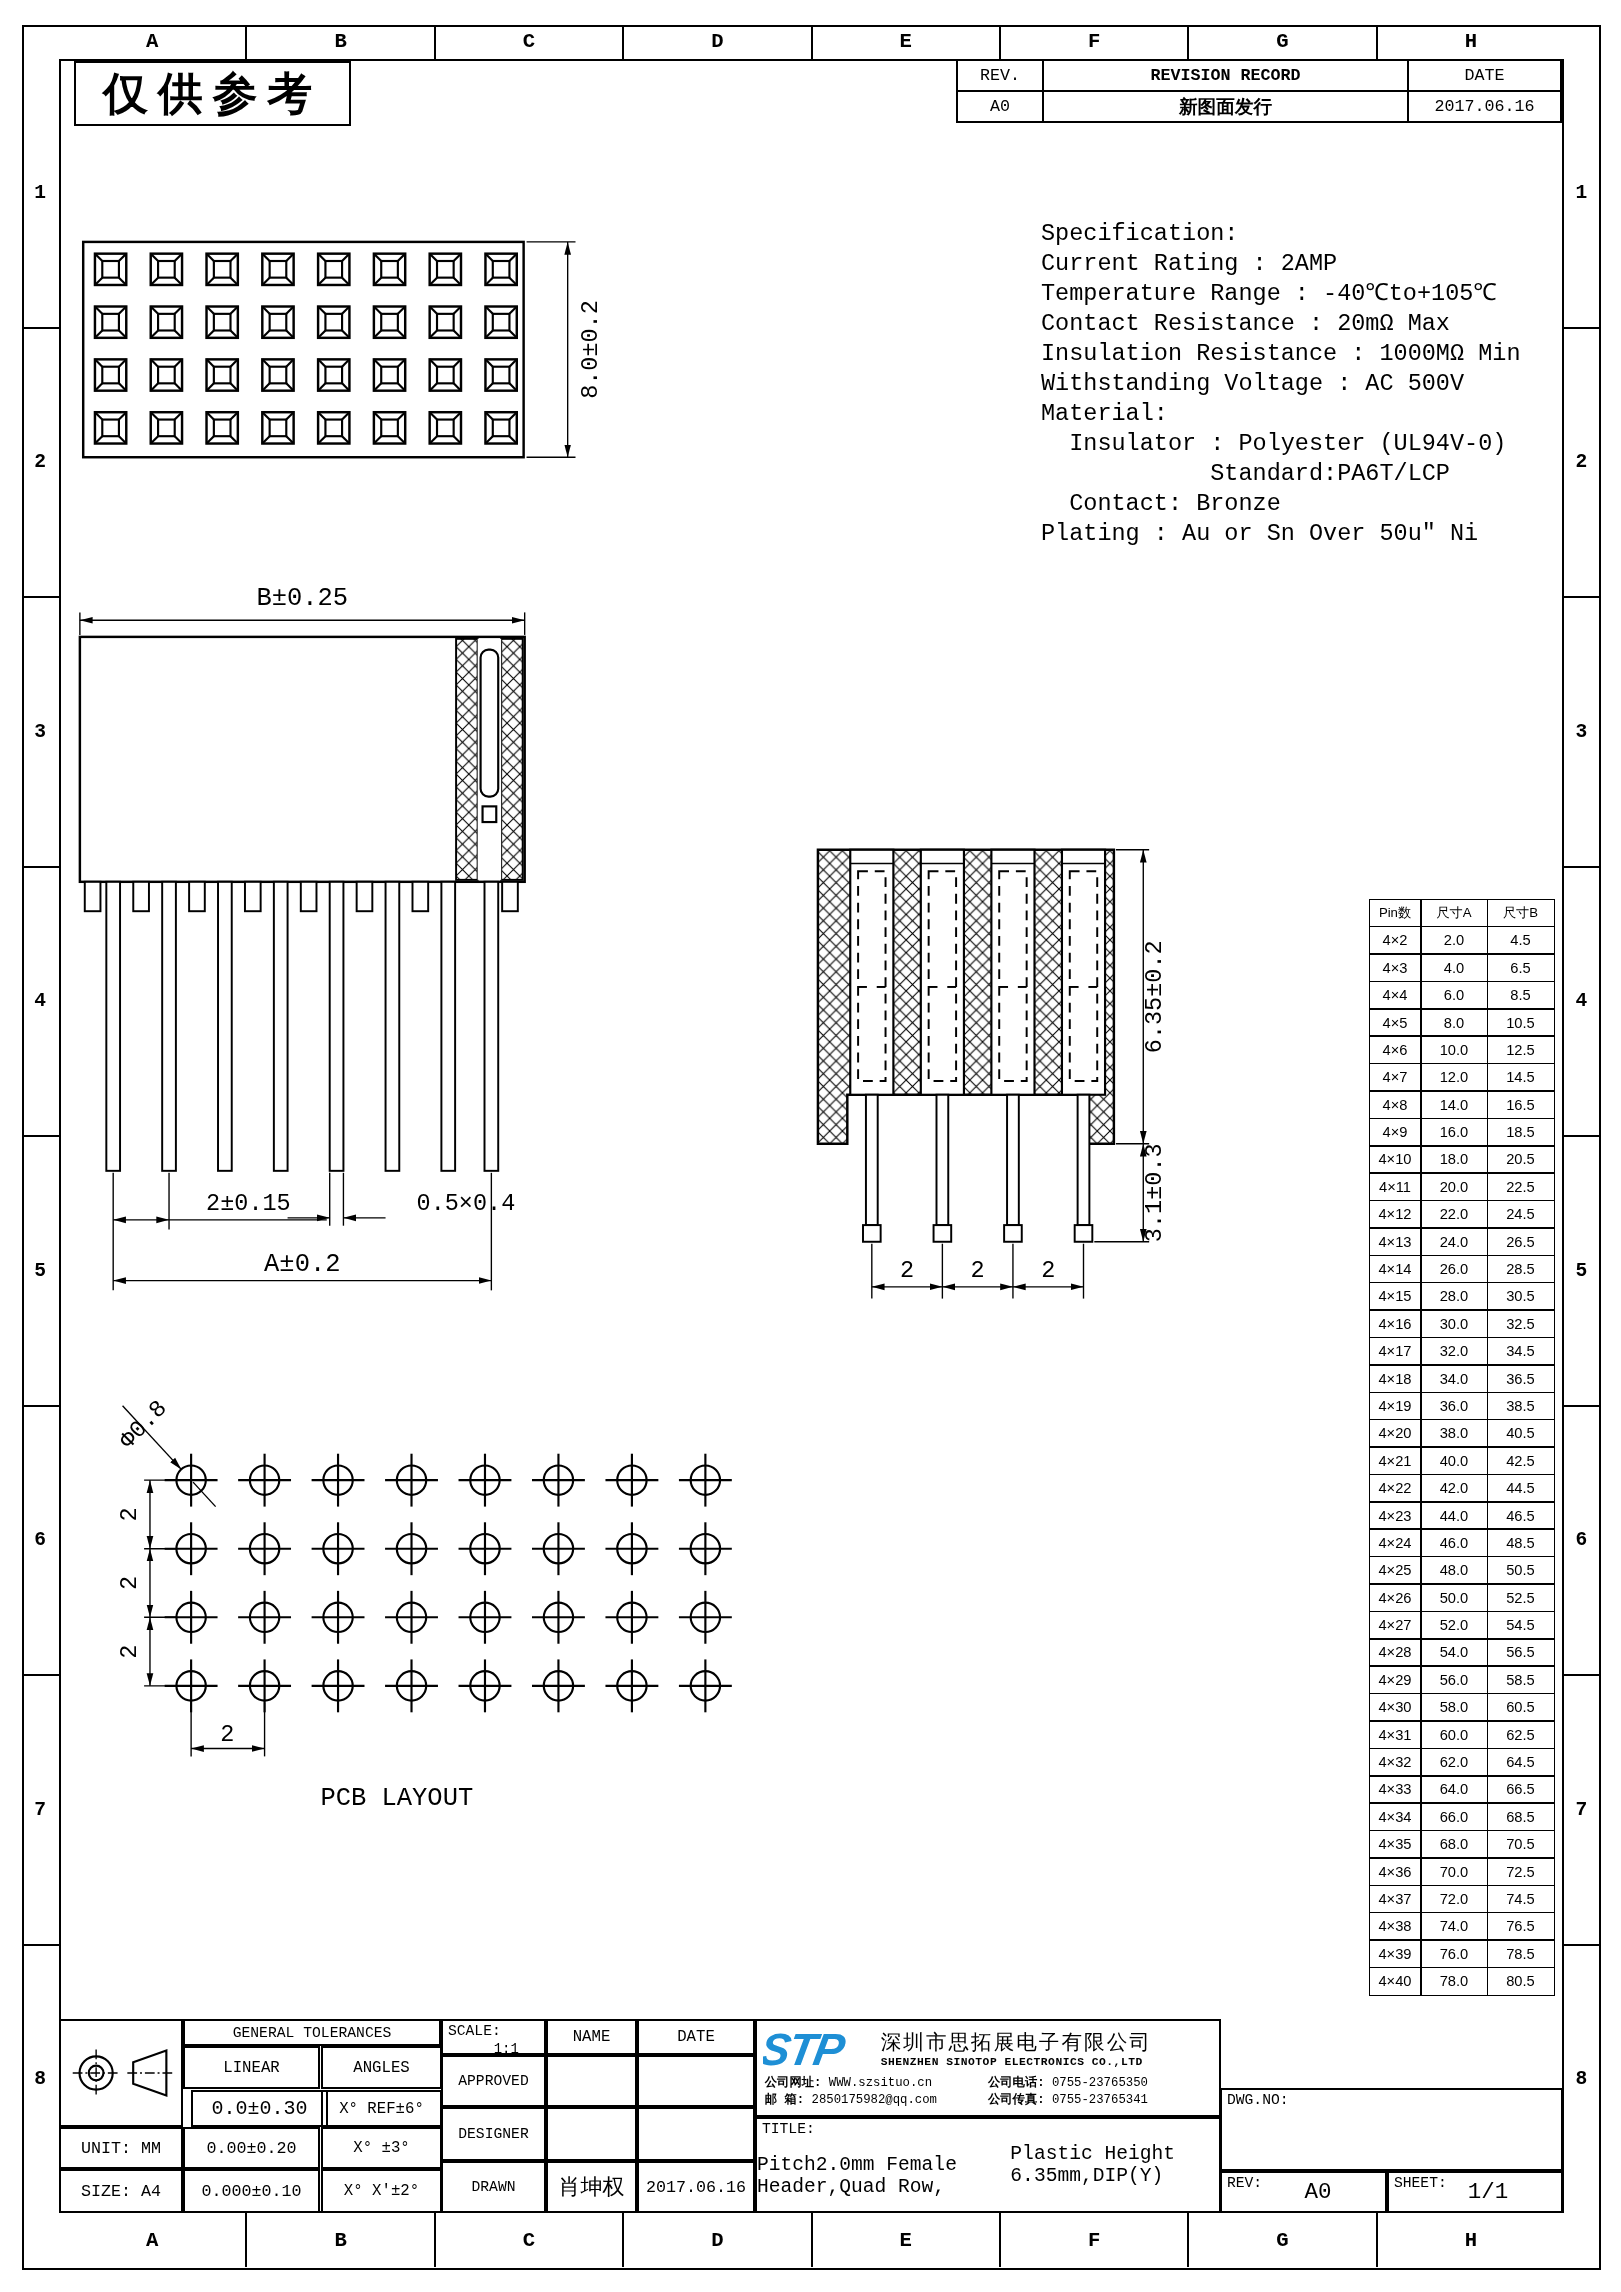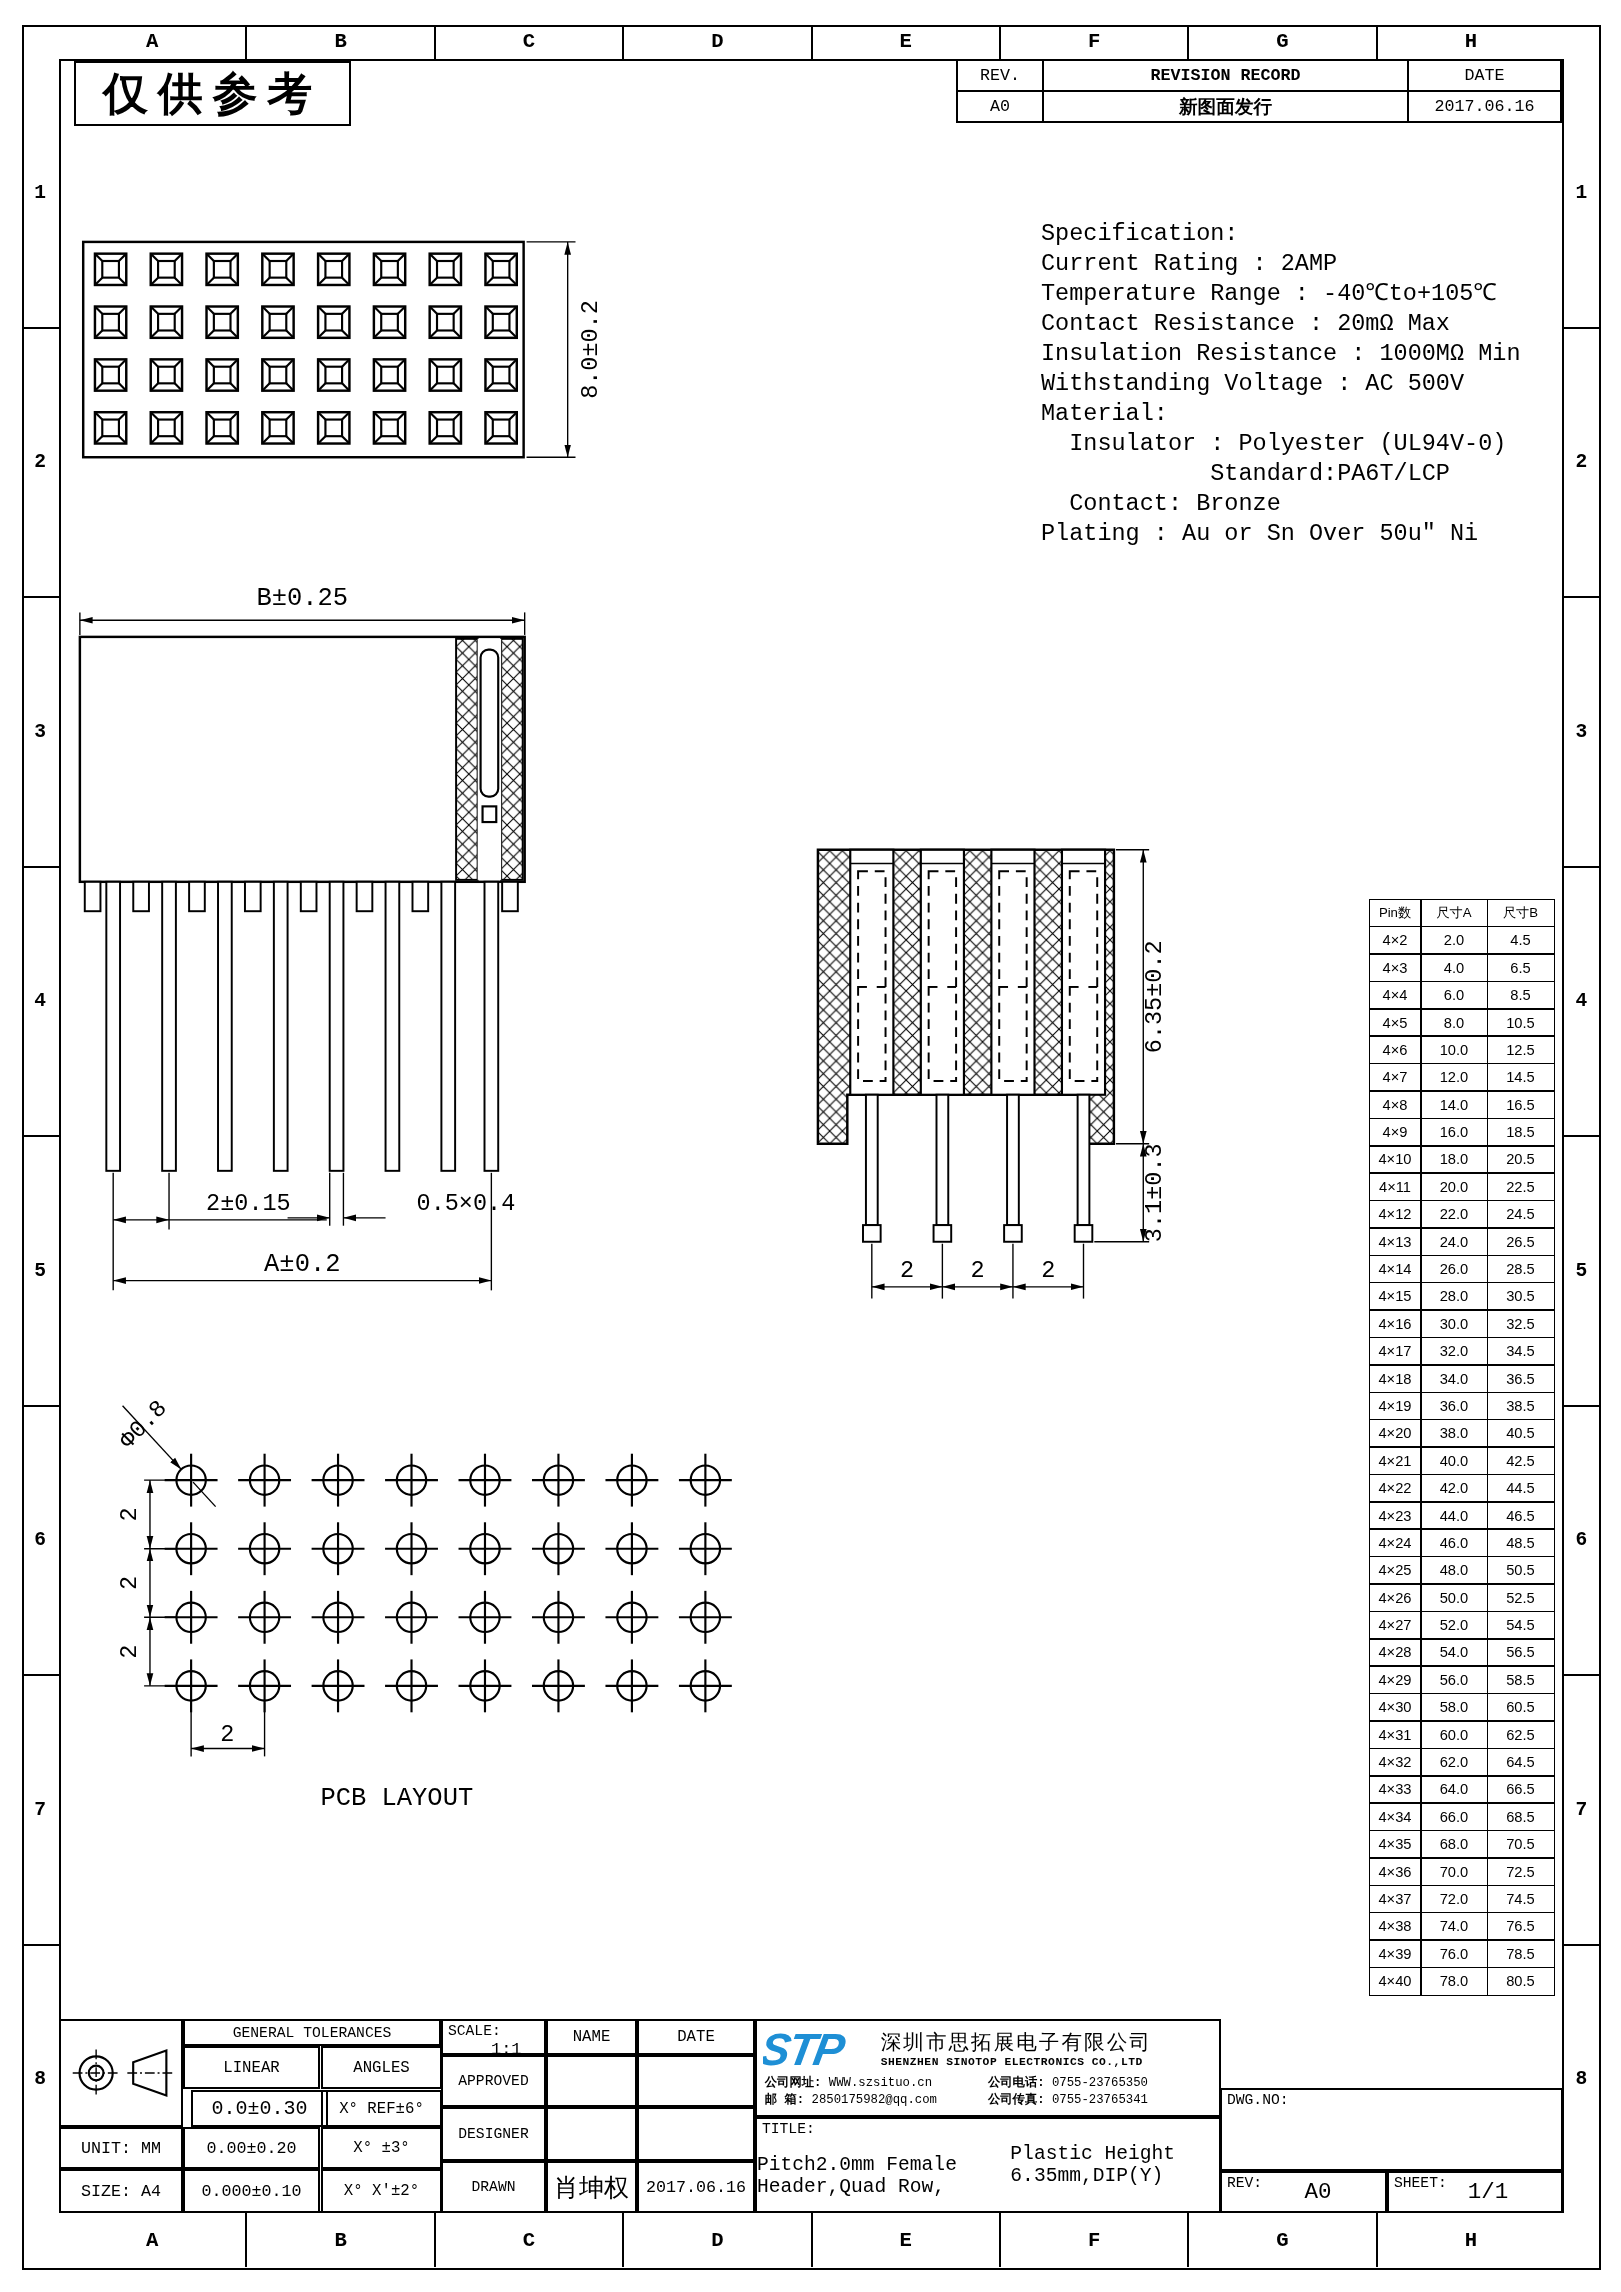--- a/index.html
+++ b/index.html
@@ -824,29 +824,29 @@
     <div class="tc" style="left:262px;top:27.4px;width:121px;height:43px">ANGLES</div>
     <div class="tc" style="left:132px;top:71px;width:137px;height:37px;font-size:20px">0.0±0.30</div>
     <div class="tc" style="left:262px;top:71px;width:121px;height:37px">X° REF±6°</div>
     <div class="tc" style="left:124px;top:108px;width:137px;height:42px;font-size:16.7px">0.00±0.20</div>
     <div class="tc" style="left:262px;top:108px;width:121px;height:42px">X° ±3°</div>
     <div class="tc" style="left:124px;top:150px;width:137px;height:44px;font-size:16.7px">0.000±0.10</div>
     <div class="tc" style="left:262px;top:150px;width:121px;height:44px">X° X'±2°</div>
 
     <div class="tc" style="left:382px;top:0;width:105px;height:36px">
       <span class="corner">SCALE:</span>
-      <span style="margin-top:24px;margin-left:25.5px;font-size:17px">1:1</span>
+      <span style="margin-top:24px;margin-left:25.5px;font-size:14px">1:1</span>
     </div>
     <div class="tc" style="left:382px;top:36px;width:105px;height:52px;font-size:14.7px">APPROVED</div>
     <div class="tc" style="left:382px;top:88px;width:105px;height:54px;font-size:14.7px">DESIGNER</div>
     <div class="tc" style="left:382px;top:142px;width:105px;height:52px;font-size:14.7px">DRAWN</div>
     <div class="tc" style="left:487px;top:0;width:91px;height:36px">NAME</div>
     <div class="tc" style="left:487px;top:36px;width:91px;height:52px"></div>
     <div class="tc" style="left:487px;top:88px;width:91px;height:54px"></div>
-    <div class="tc" style="left:487px;top:142px;width:91px;height:52px;font-size:25px;font-family:'Liberation Serif',serif">肖坤权</div>
+    <div class="tc" style="left:487px;top:142px;width:91px;height:52px;font-size:22px;font-family:'Liberation Serif',serif">肖坤权</div>
     <div class="tc" style="left:578px;top:0;width:118px;height:36px">DATE</div>
     <div class="tc" style="left:578px;top:36px;width:118px;height:52px"></div>
     <div class="tc" style="left:578px;top:88px;width:118px;height:54px"></div>
     <div class="tc" style="left:578px;top:142px;width:118px;height:52px;font-size:16.7px">2017.06.16</div>
 
     <div class="tc company" style="left:696px;top:0;width:466px;height:98px">
       <div class="co-top">
         <svg width="108" height="49" viewBox="0 0 110 50" style="font-size:16px">
           <text x="2" y="42" transform="skewX(-10)" style="font:italic 900 46px 'Liberation Sans',sans-serif;fill:#1e8fd5;letter-spacing:-2px">STP</text>
         </svg>

